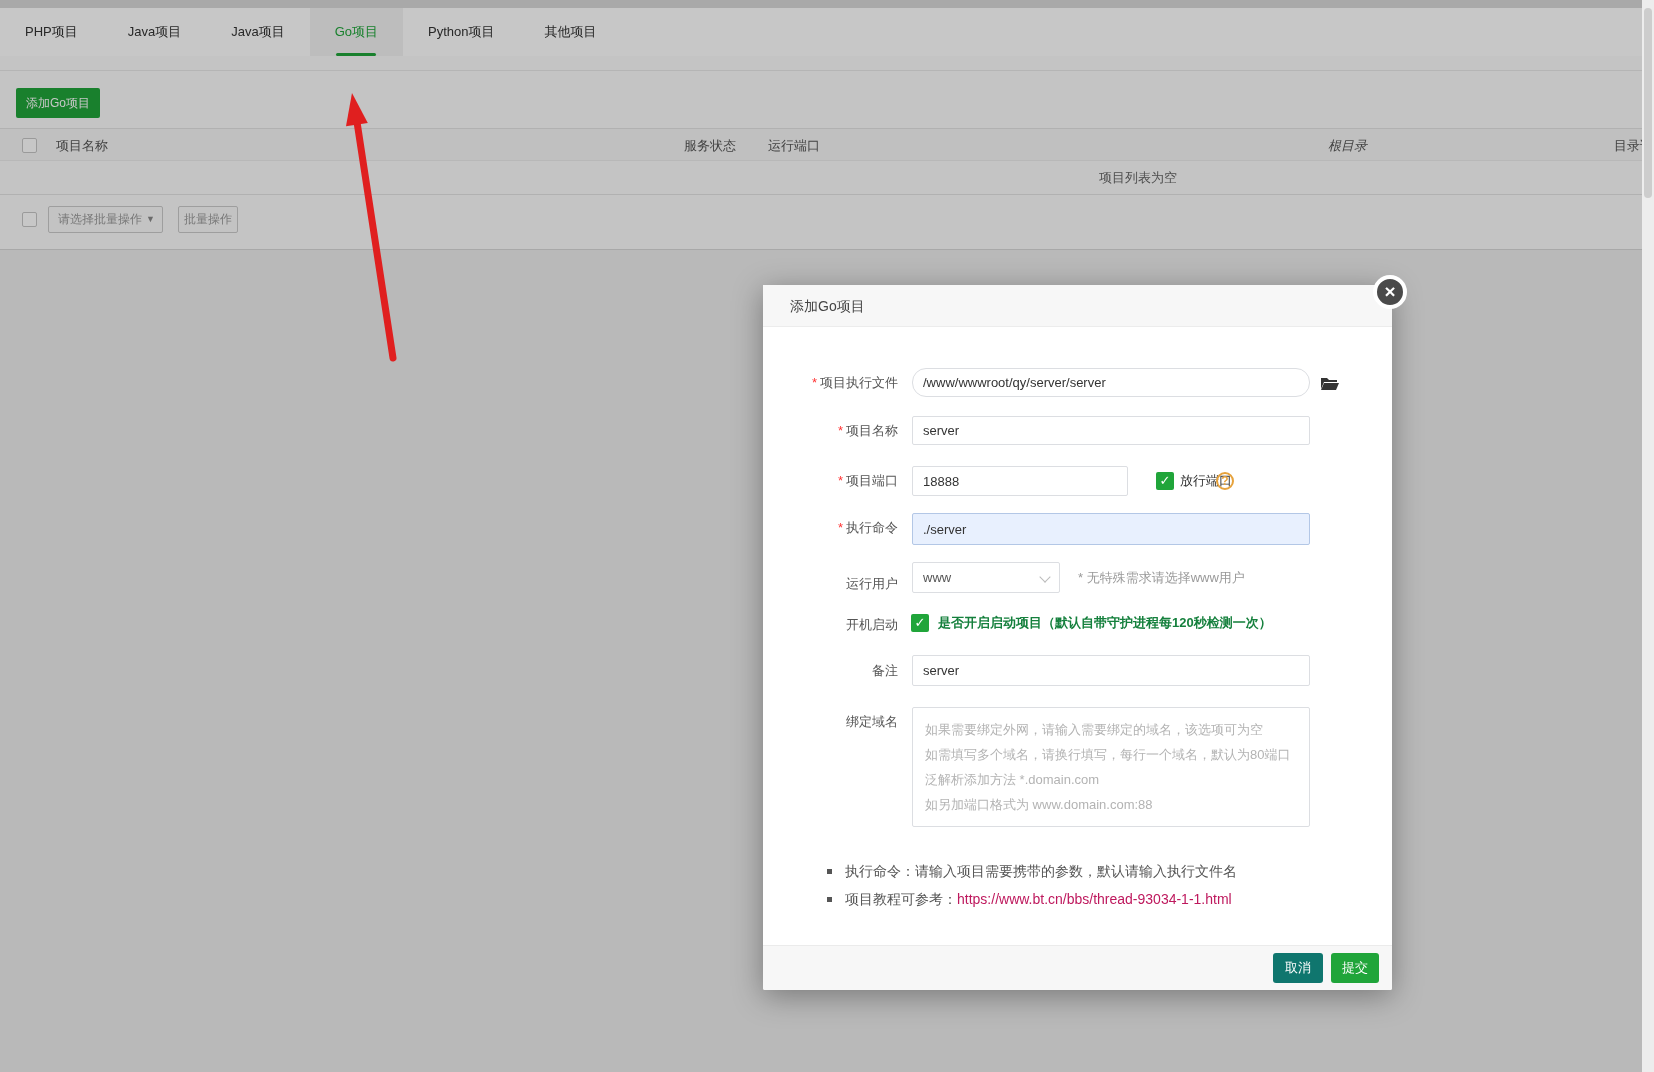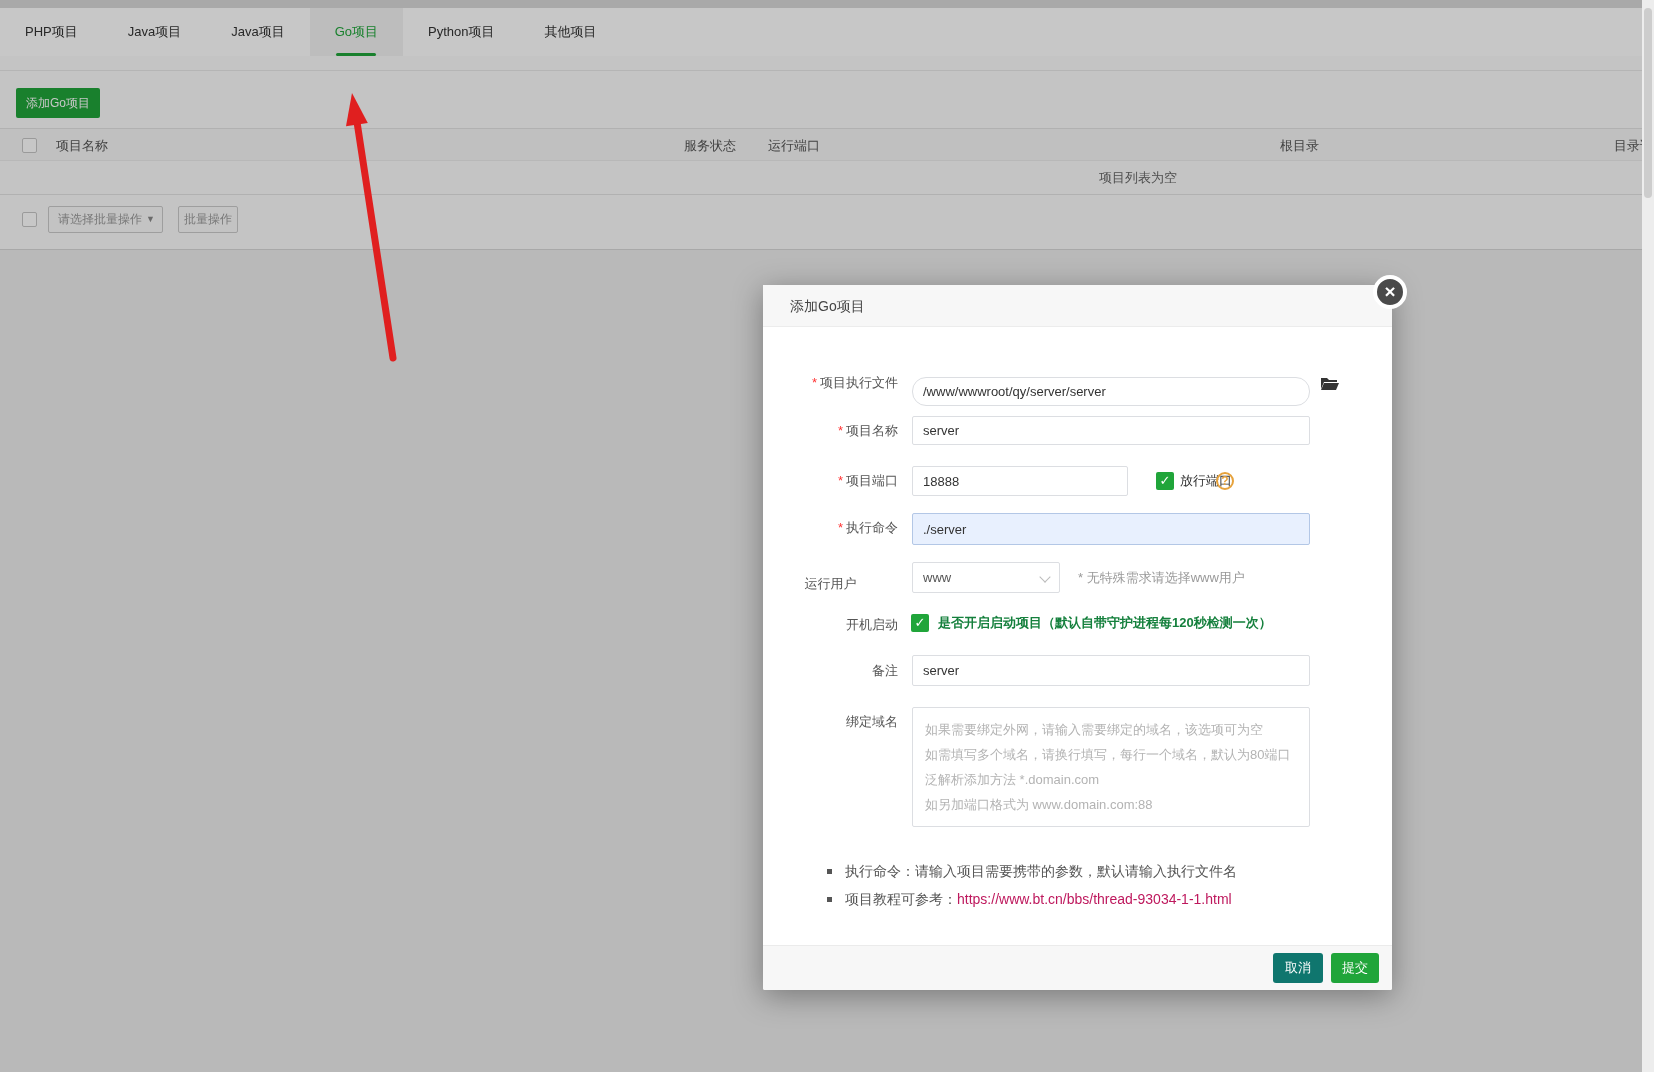--- a/index.html
+++ b/index.html
@@ -40,21 +40,21 @@
   #modal-header { position:absolute; left:0; top:0; width:100%; height:42px; background:#f7f7f7; border-bottom:1px solid #ececec; }
   #modal-title { position:absolute; left:27px; top:0; line-height:42px; font-size:14px; color:#444; }
   #modal-close { position:absolute; left:610px; top:-10px; width:34px; height:34px; border-radius:50%; background:#4a4a4a; border:4px solid #fff; color:#fff; font-size:19px; line-height:26px; text-align:center; cursor:pointer; font-weight:bold; }
 
   .flabel { position:absolute; left:0; width:135px; text-align:right; font-size:13px; color:#555; white-space:nowrap; }
   .req { color:#f33; margin-right:3px; }
   .tinput { position:absolute; left:149px; width:398px; height:29px; border:1px solid #dcdee2; border-radius:2px; font-size:13px; color:#333; padding:0 10px; background:#fff; font-family:"Liberation Sans","DejaVu Sans",sans-serif; }
   .green-cbx { position:absolute; width:18px; height:18px; background:#20a53a; border-radius:2px; color:#fff; font-size:13px; line-height:18px; text-align:center; cursor:pointer; }
 
   #f-execfile { top:83px; }
-  #i-execfile { top:92px;border-radius:14px; }
+  #i-execfile { top:83px;border-radius:14px; }
   #folder-icon { position:absolute; left:557px; top:90px; cursor:pointer; }
 
   #f-name { top:137px; } #i-name { top:131px; }
 
   #f-port { top:187px; } #i-port { top:181px; width:216px; height:30px; }
   #port-cbx { left:393px; top:187px; }
   #port-release { position:absolute; left:417px; top:187px; line-height:18px; font-size:13px; color:#333; }
   #help-icon { position:absolute; left:453px; top:187px; width:18px; height:18px; border:2px solid #e6a23c; border-radius:50%; color:#e6a23c; font-size:12px; line-height:14px; text-align:center; font-weight:bold; cursor:pointer; }
 
   #f-cmd { top:234px; } #i-cmd { top:228px; height:32px; background:#e8f0fe; border-color:#b3c7e6; }
@@ -103,21 +103,21 @@
 <div class="abs" id="card"></div>
 <div class="abs" id="card-line"></div>
 
 <button class="abs" id="add-btn">添加Go项目</button>
 
 <div class="abs" id="theader">
   <span class="cbx" style="left:22px; top:9px;"></span>
   <span class="th" style="left:56px;">项目名称</span>
   <span class="th" style="left:684px;">服务状态</span>
   <span class="th" style="left:768px;">运行端口</span>
-  <span class="th" style="left:1280px;">根目录</span>
+  <span class="th" style="left:1328px;font-style:italic;">根目录</span>
   <span class="th" style="left:1614px;">目录详情</span>
 </div>
 
 <div class="abs" id="erow">
   <span id="empty-text">项目列表为空</span>
 </div>
 
 <span class="abs cbx" id="batch-cbx"></span>
 <div class="abs" id="batch-select">
   <span>请选择批量操作</span>
@@ -162,21 +162,21 @@
   <input class="tinput" id="i-port" value="18888" style="">
   <span class="green-cbx" id="port-cbx">✓</span>
   <span id="port-release">放行端口</span>
   <span id="help-icon">?</span>
 
   <div class="flabel" id="f-cmd">
     <span class="req">*</span><span>执行命令</span>
   </div>
   <input class="tinput" id="i-cmd" value="./server" style="">
 
-  <div class="flabel" id="f-user" style="line-height:31px;text-align:center;">运行用户</div>
+  <div class="flabel" id="f-user" style="line-height:31px;">运行用户</div>
   <div id="sel-user">
     <span>www</span>
     <i id="sel-chevron"></i>
   </div>
   <span id="user-hint">* 无特殊需求请选择www用户</span>
 
   <div class="flabel" id="f-boot">开机启动</div>
   <span class="green-cbx" id="boot-cbx">✓</span>
   <span id="boot-text">是否开启启动项目（默认自带守护进程每120秒检测一次）</span>
 

